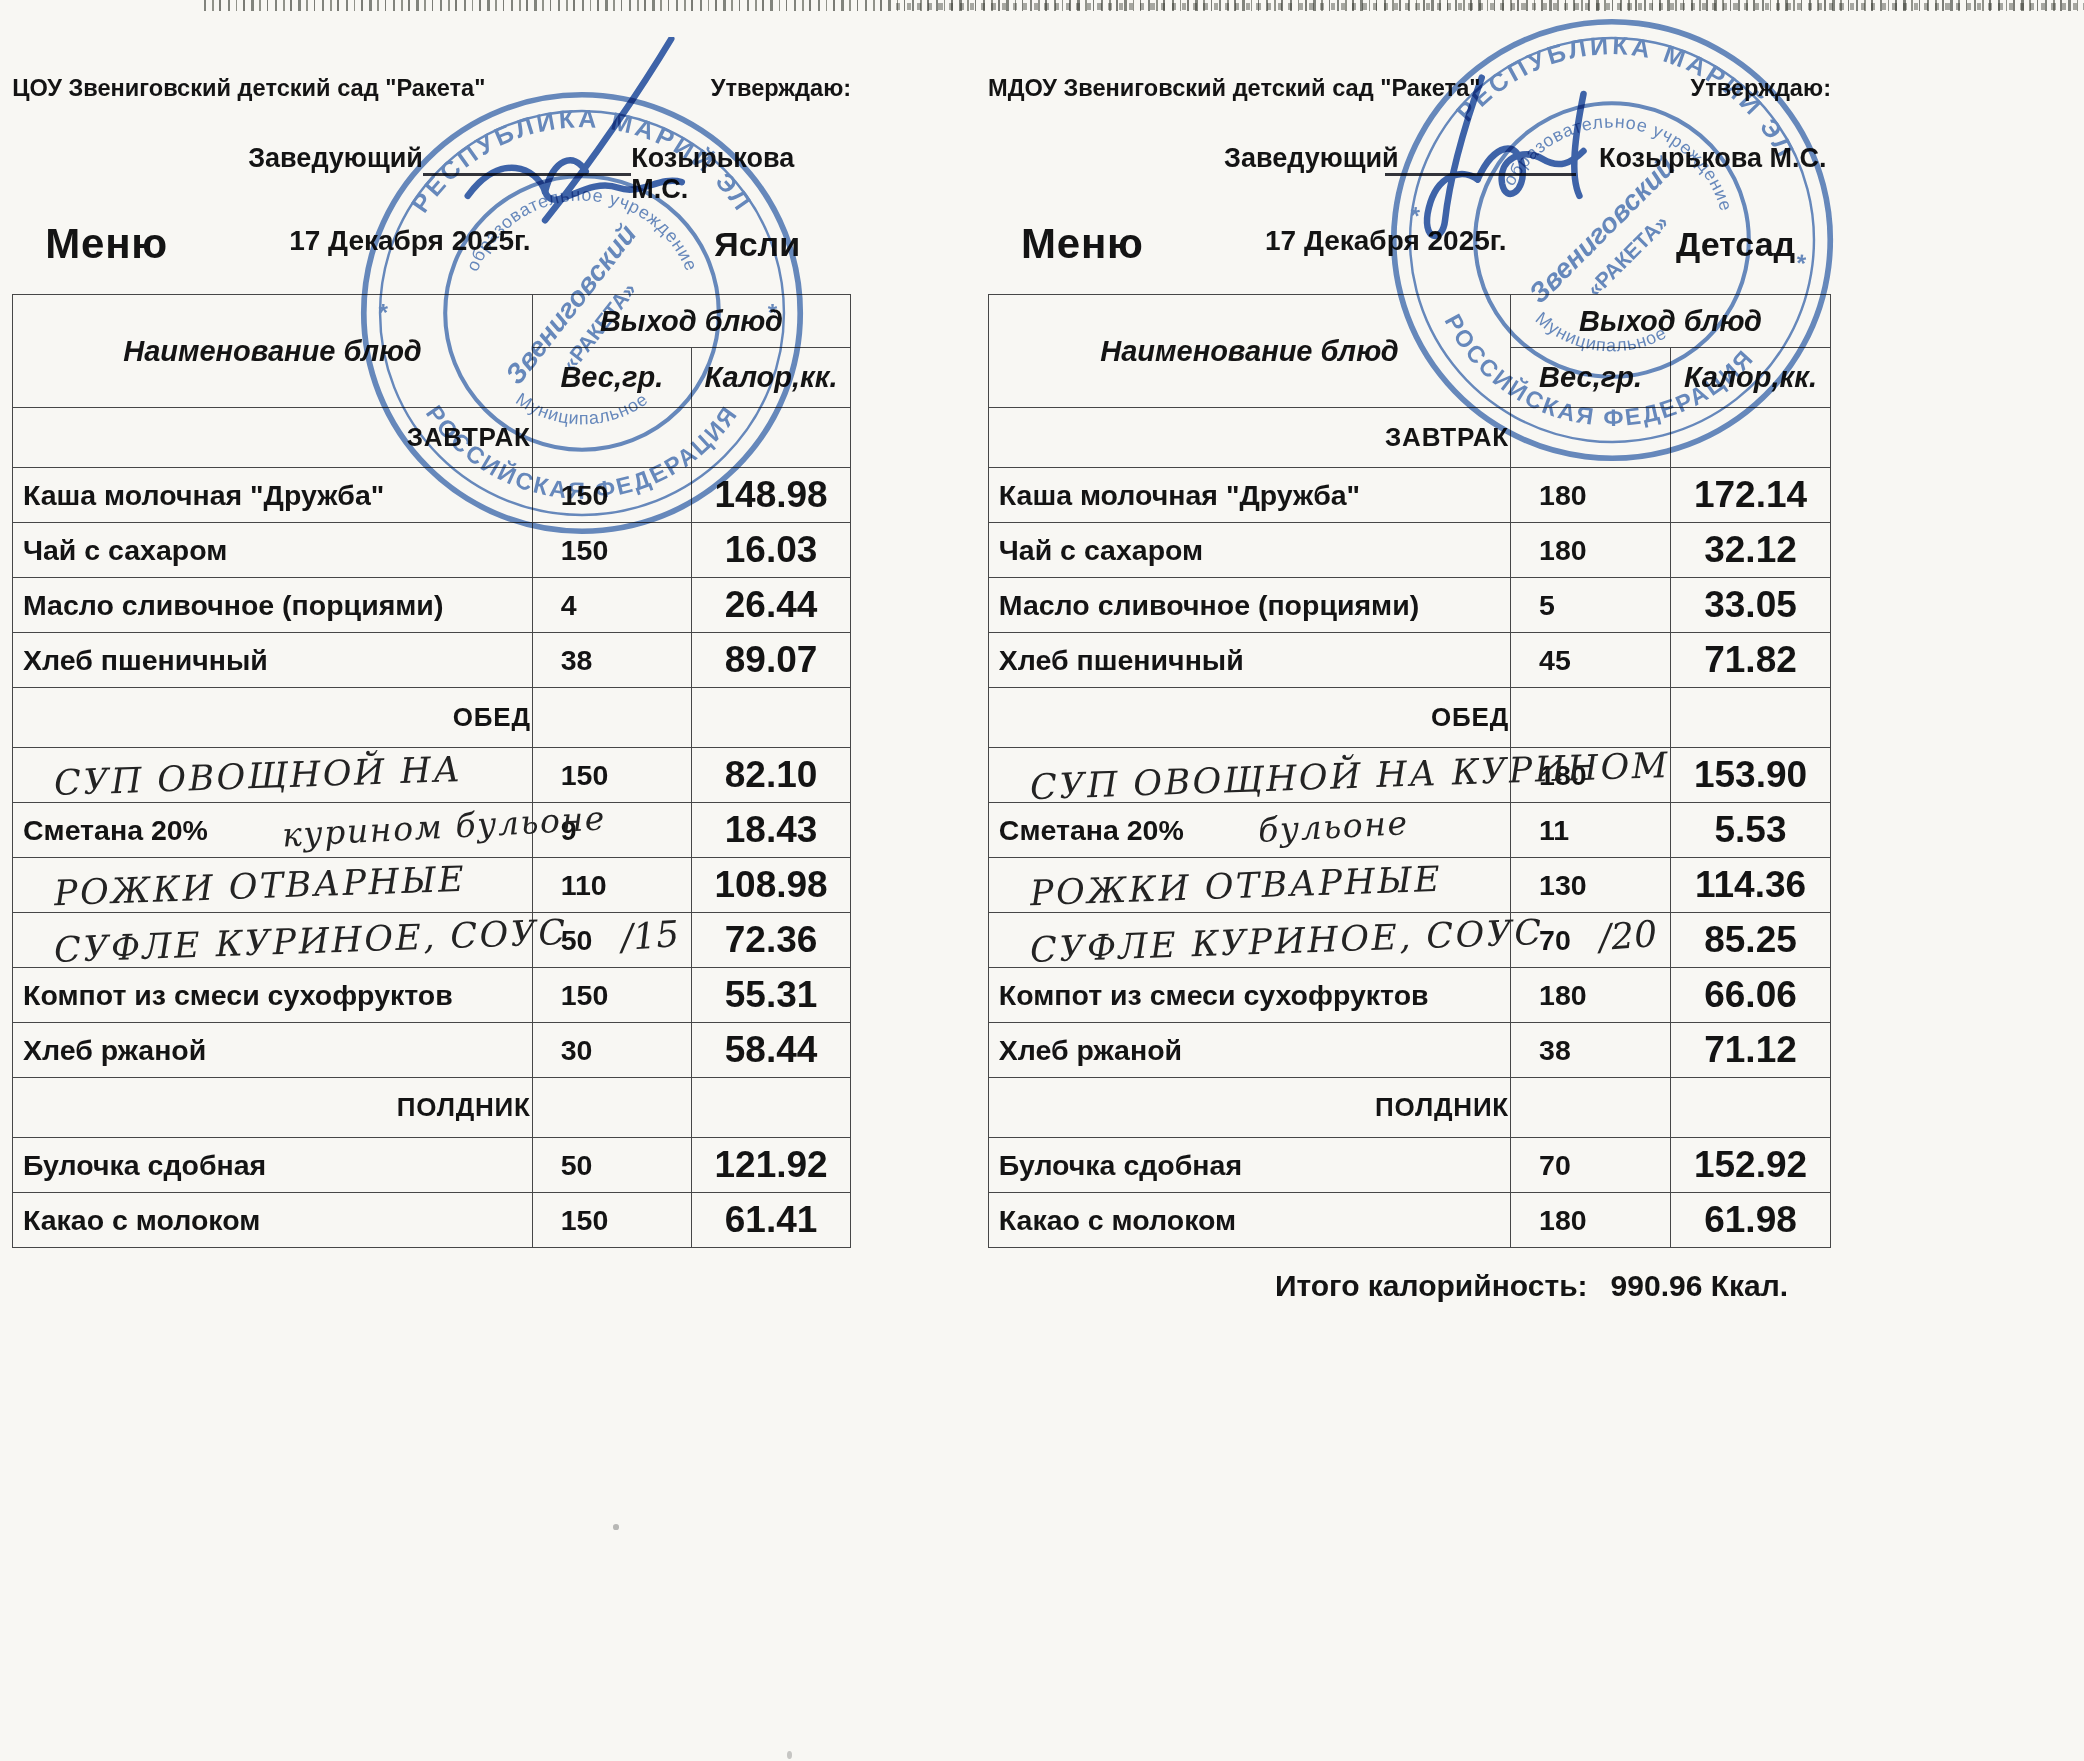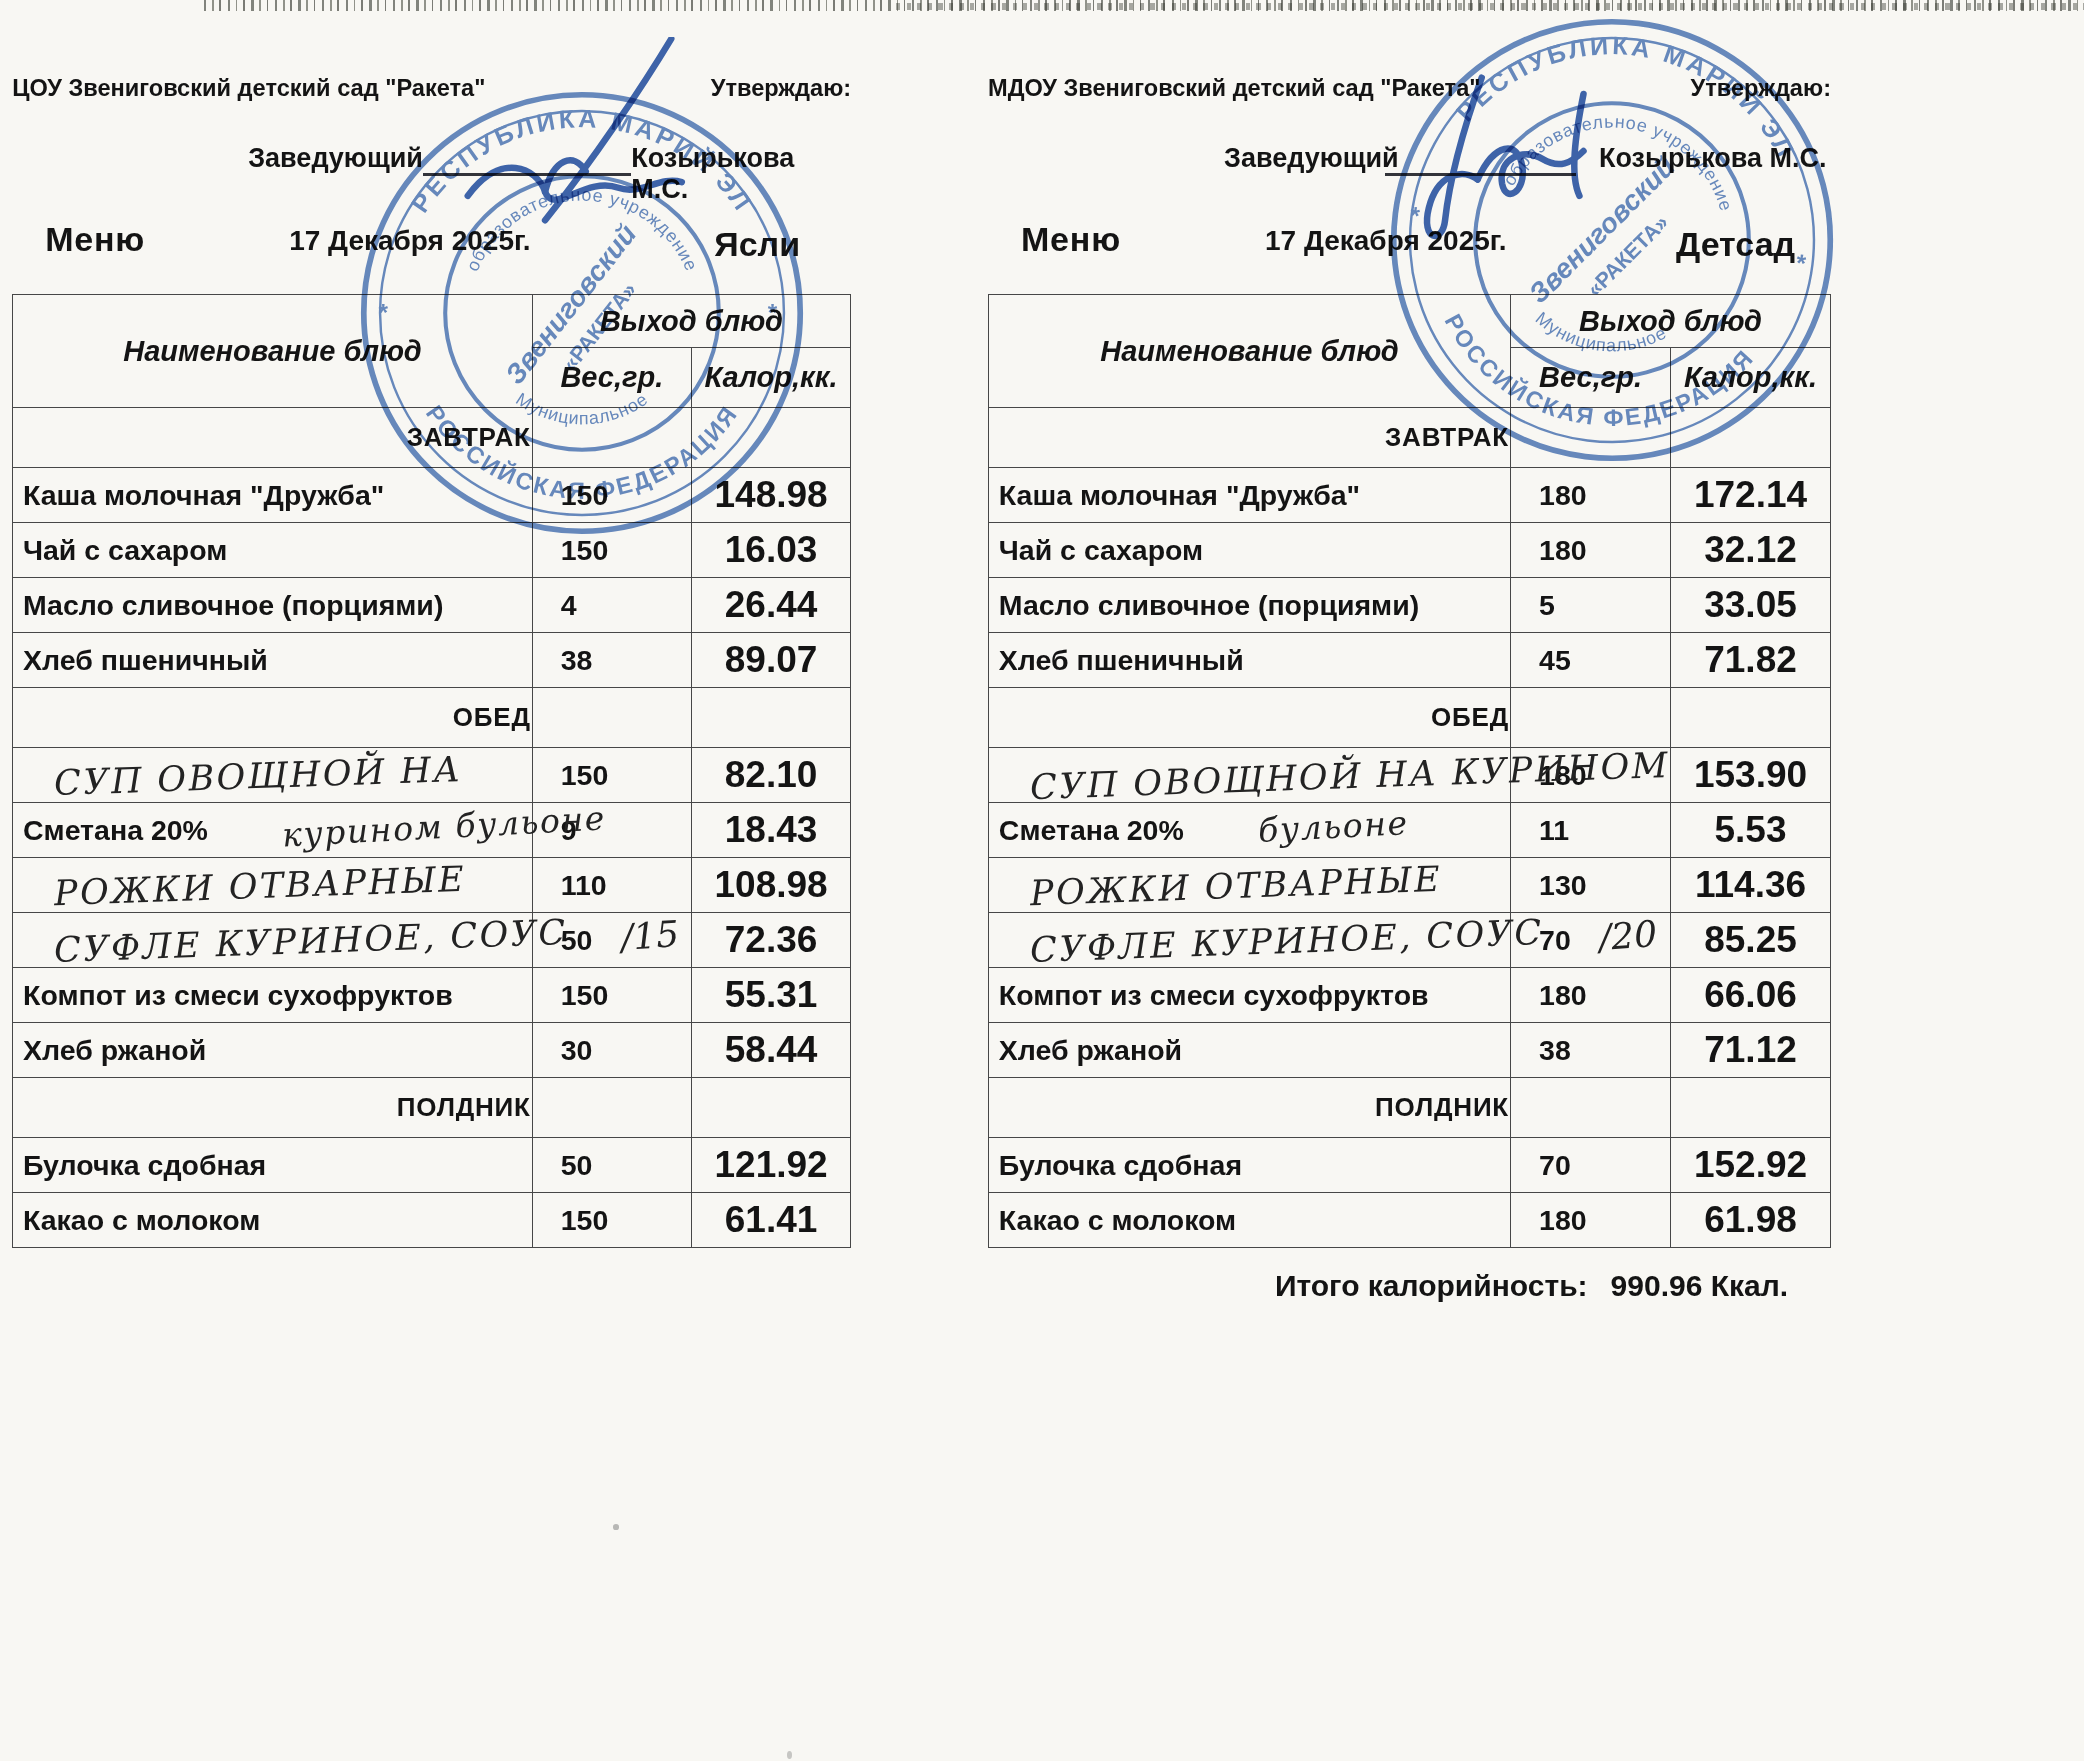--- a/index.html
+++ b/index.html
@@ -21,21 +21,21 @@
   #menu-left{left:12.2px;}
   #menu-right{left:988px;width:843px;}
   .org-row{display:flex;justify-content:space-between;font-weight:bold;font-size:23.6px;}
   .head-row{position:relative;margin-top:34px;height:50px;font-weight:bold;font-size:27px;}
   .head-label{position:absolute;left:236px;top:6.5px;}
   .head-name{position:absolute;left:619px;top:6.5px;}
   #menu-right .head-name{left:611px;}
   .sig-underline{position:absolute;left:411px;top:11.4px;width:208px;height:26px;border-bottom:3.3px solid #33343a;}
   #menu-right .sig-underline{left:397px;width:191px;}
   .title-row{position:relative;margin-top:34px;height:50px;}
-  .menu-title{position:absolute;left:33px;top:0;font-size:34px;font-weight:bold;letter-spacing:0.8px;}
+  .menu-title{position:absolute;left:33px;top:0;font-size:42px;font-weight:bold;letter-spacing:0.8px;}
   .menu-date{position:absolute;left:277px;top:4.9px;font-size:28px;font-weight:bold;}
   .menu-group{position:absolute;left:702px;top:4.9px;font-size:34px;font-weight:bold;}
   #menu-right .menu-group{left:688px;}
   
   table.menu-table{margin-top:24.4px;width:100%;border-collapse:collapse;background:transparent;}
   .menu-table th,.menu-table td{border:1.6px solid #474747;}
   .menu-table th{font-style:italic;font-weight:bold;font-size:29px;}
   th.h-name{width:62%;}
   th.h-w{width:19%;}
   th.h-c{width:19%;}

